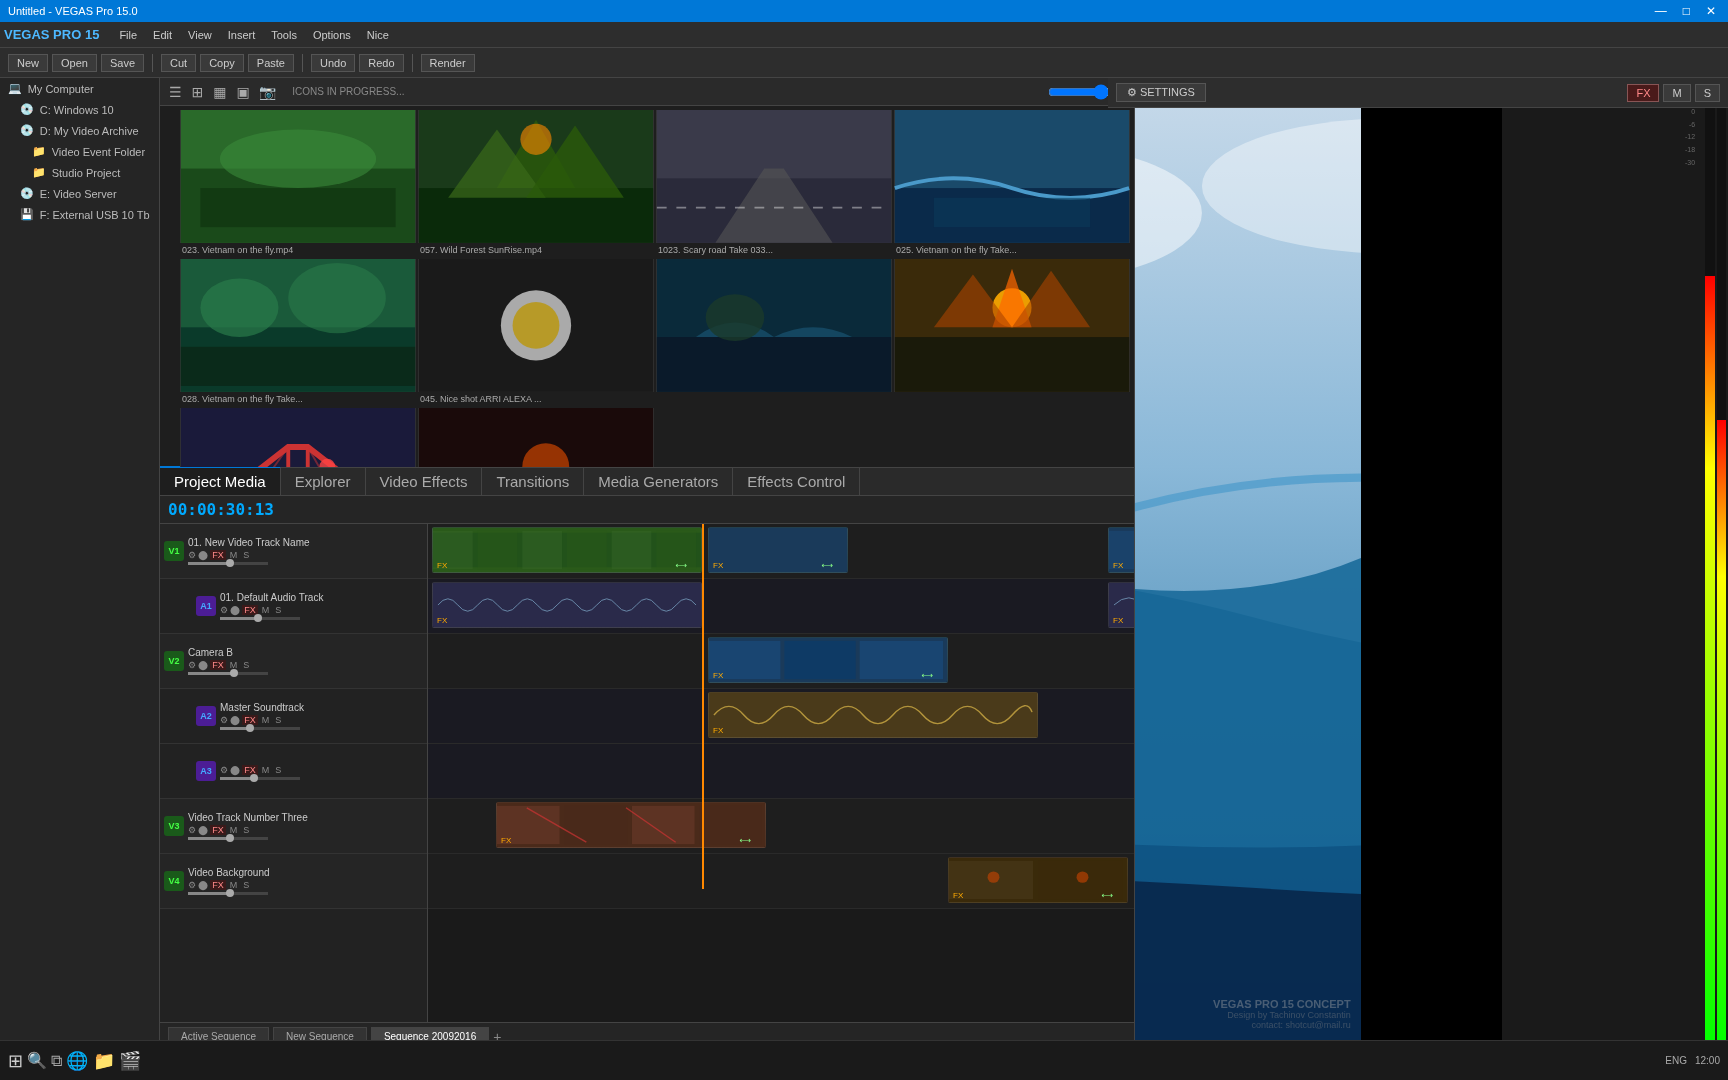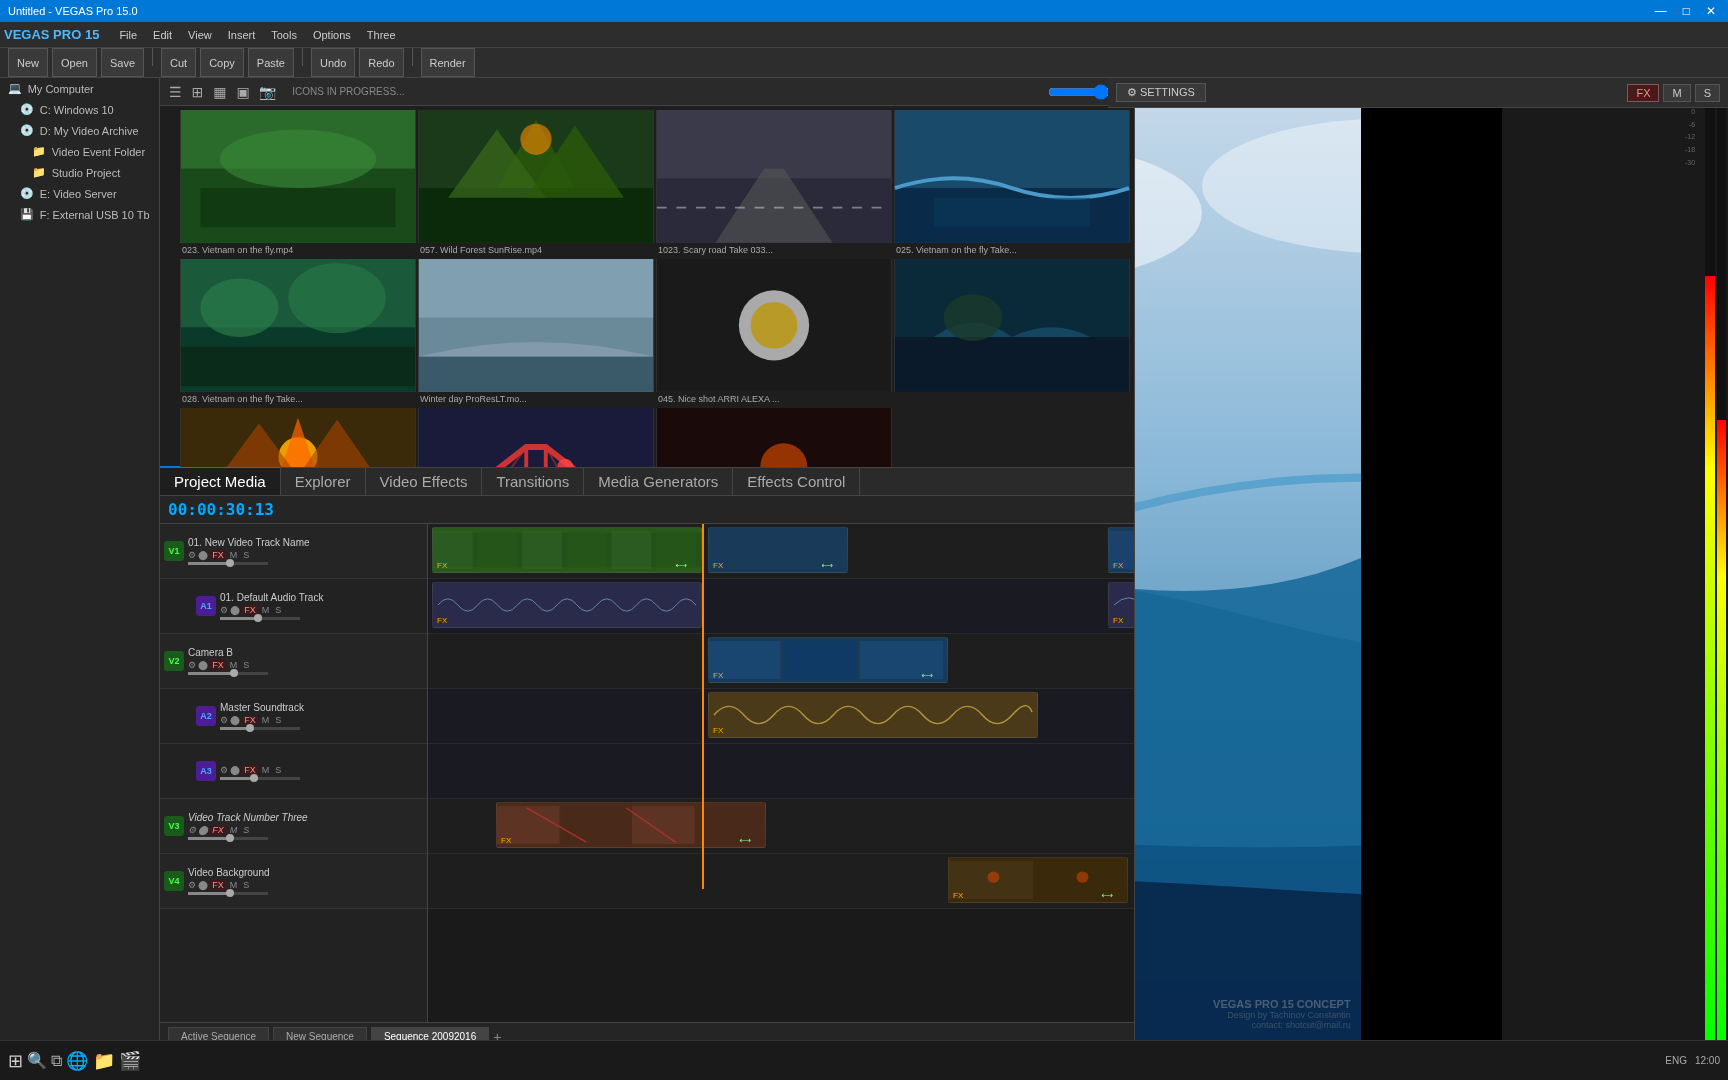--- a/index.html
+++ b/index.html
@@ -10,21 +10,21 @@
     #title-bar .title { color: white; font-size: 11px; }
     #title-bar .controls { display: flex; gap: 8px; }
     #title-bar .controls span { color: white; font-size: 12px; cursor: pointer; padding: 0 4px; }
 
     
     #menu-bar { background: #2d2d2d; height: 26px; display: flex; align-items: center; padding: 0 4px; border-bottom: 1px solid #444; }
     #app-logo { color: #4db8ff; font-weight: bold; font-size: 13px; margin-right: 12px; }
     #menu-bar .menu-item { color: #ccc; padding: 3px 8px; cursor: pointer; font-size: 11px; }
 
     
-    #toolbar { background: #2d2d2d; height: 30px; display: flex; padding: 0 8px; gap: 4px; border-bottom: 1px solid #444; }
+    #toolbar { background: #2d2d2d; height: 30px; display: flex; align-items: center; padding: 0 8px; gap: 4px; border-bottom: 1px solid #444; }
     #toolbar .tb-btn { background: #3a3a3a; color: #ccc; border: 1px solid #555; padding: 2px 8px; font-size: 11px; cursor: pointer; }
     #toolbar .separator { width: 1px; height: 18px; background: #555; margin: 0 4px; }
 
     
     #sidebar { width: 160px; background: #252525; border-right: 1px solid #444; overflow-y: auto; flex-shrink: 0; }
     #sidebar .sidebar-item { padding: 4px 8px; cursor: pointer; display: flex; align-items: center; gap: 6px; font-size: 11px; color: #bbb; }
     #sidebar .folder-item { padding-left: 20px; }
 
     
     #center { flex: 1; display: flex; flex-direction: column; overflow: hidden; }
@@ -117,21 +117,21 @@
 </div>
 
 <div id="menu-bar">
   <span id="app-logo">VEGAS PRO 15</span>
   <span class="menu-item">File</span>
   <span class="menu-item">Edit</span>
   <span class="menu-item">View</span>
   <span class="menu-item">Insert</span>
   <span class="menu-item">Tools</span>
   <span class="menu-item">Options</span>
-  <span class="menu-item">Three</span>
+  <span class="menu-item">Nice</span>
 </div>
 
 <div id="toolbar">
   <button class="tb-btn">New</button>
   <button class="tb-btn">Open</button>
   <button class="tb-btn">Save</button>
   <div class="separator"></div>
   <button class="tb-btn">Cut</button>
   <button class="tb-btn">Copy</button>
   <button class="tb-btn">Paste</button>
@@ -253,31 +253,20 @@
                 <rect width="120" height="68" fill="#1a5a3a"></rect>
                 <rect x="0" y="35" width="120" height="33" fill="#0a3a2a"></rect>
                 <ellipse cx="30" cy="25" rx="20" ry="15" fill="#2a7a4a" opacity="0.7"></ellipse>
                 <ellipse cx="80" cy="20" rx="25" ry="18" fill="#2a7a4a" opacity="0.6"></ellipse>
                 <rect x="0" y="45" width="120" height="20" fill="#0a1a0a" opacity="0.5"></rect>
               </svg>
           </div>
           <div class="label">028. Vietnam on the fly Take...</div>
         </div>
         <div class="media-item">
-          <div class="thumb thumb-snow">
-            <svg width="100%" height="100%" viewBox="0 0 120 68">
-                <rect width="120" height="68" fill="#6a8a9a"></rect>
-                <rect x="0" y="50" width="120" height="18" fill="#3a5a6a"></rect>
-                <rect x="0" y="0" width="120" height="30" fill="#8aaabb" opacity="0.7"></rect>
-                <path d="M0,50 Q60,35 120,50" fill="#9ab" opacity="0.5"></path>
-              </svg>
-          </div>
-          <div class="label">Winter day ProResLT.mo...</div>
-        </div>
-        <div class="media-item">
           <div class="thumb thumb-arri">
             <svg width="100%" height="100%" viewBox="0 0 120 68">
                 <rect width="120" height="68" fill="#1a1a1a"></rect>
                 <circle cx="60" cy="34" r="18" fill="#ffffff" opacity="0.9"></circle>
                 <circle cx="60" cy="34" r="12" fill="#ffcc00" opacity="0.8"></circle>
                 <rect x="0" y="0" width="120" height="68" fill="#1a1a1a" opacity="0.3"></rect>
               </svg>
           </div>
           <div class="label">045. Nice shot ARRI ALEXA ...</div>
         </div>
@@ -449,21 +438,21 @@
                 <div style="width:80px; height:3px; background:#444; position:relative;">
                   <div style="width:40%; height:100%; background:#888;"></div>
                   <div style="width:8px;height:8px;background:#aaa;border-radius:50%;position:absolute;top:-3px;left:37%;"></div>
                 </div>
               </div>
             </div>
           </div>
 
           <div class="track-header">
             <div class="track-badge video">V3</div>
-            <div style="flex:1; min-width:0;font-style:italic;">
+            <div style="flex:1; min-width:0;">
               <div class="track-label">Video Track Number Three</div>
               <div style="display:flex; gap:2px; margin-top:2px;">
                 <span style="color:#888;font-size:9px;cursor:pointer;">⚙</span>
                 <span style="color:#888;font-size:9px;cursor:pointer;">⬤</span>
                 <span style="color:#f88;font-size:9px;cursor:pointer;background:#3a1a1a;padding:0 2px;">FX</span>
                 <span style="color:#888;font-size:9px;cursor:pointer;padding:0 2px;">M</span>
                 <span style="color:#888;font-size:9px;cursor:pointer;padding:0 2px;">S</span>
               </div>
               <div style="display:flex; align-items:center; margin-top:2px;">
                 <div style="width:80px; height:3px; background:#444; position:relative;">

